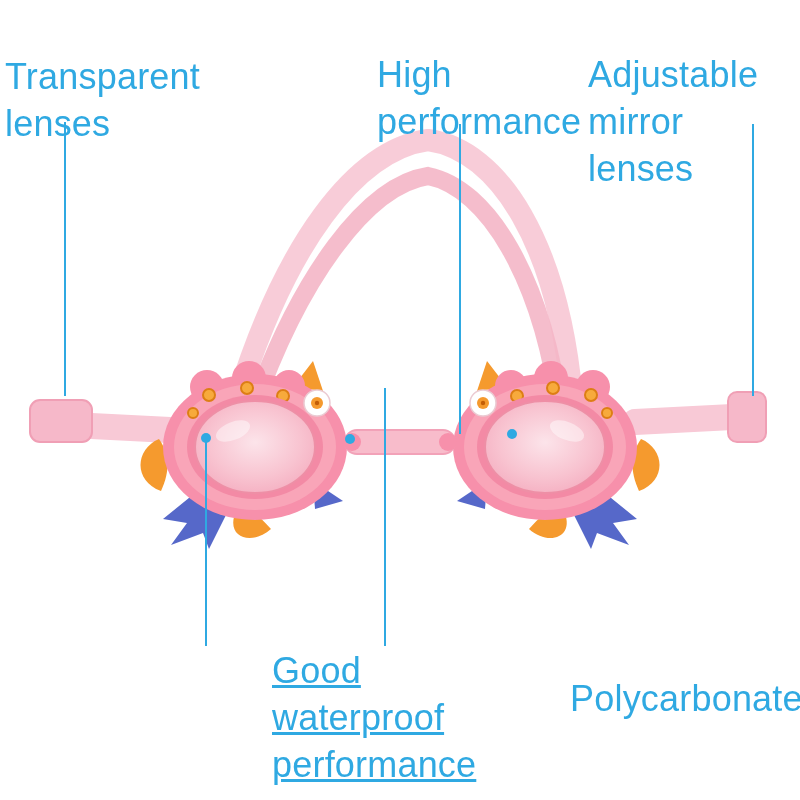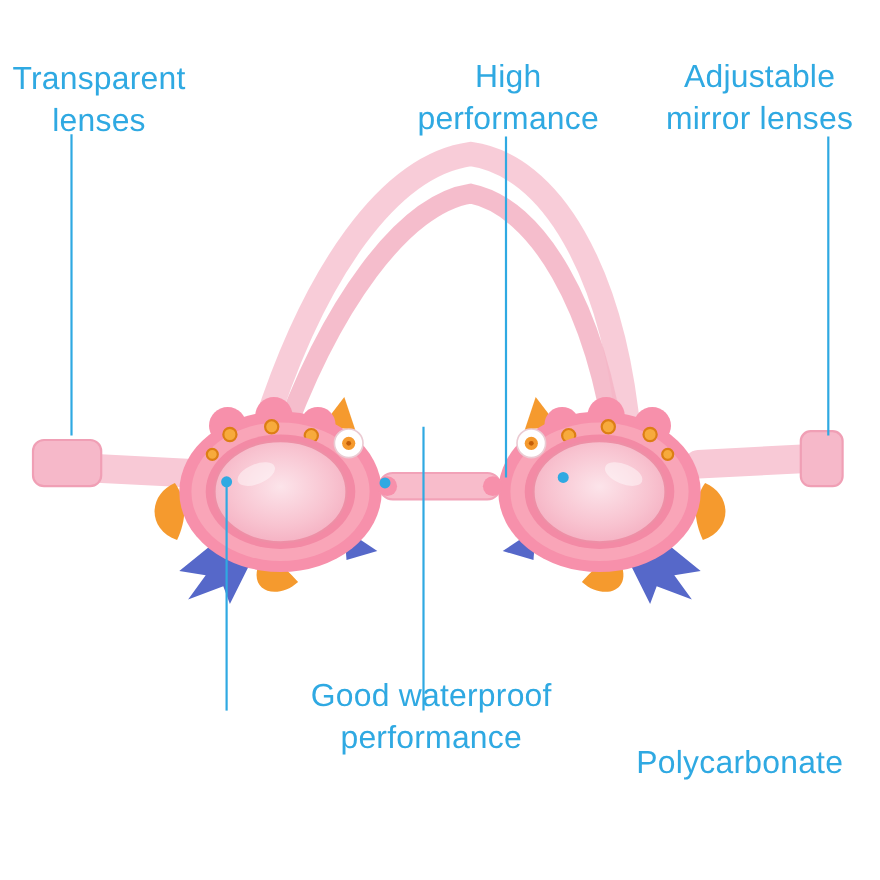--- a/index.html
+++ b/index.html
@@ -4,21 +4,21 @@
 <style>
   html,body { margin:0; padding:0; background:#fff; }
   .canvas {
     position:relative; width:800px; height:800px; background:#fff;
     overflow:hidden; font-family:"Liberation Sans", sans-serif;
   }
   .art { position:absolute; left:0; top:0; }
   .label {
     position:absolute;
     color: var(--accent, #2FA9E2);
-    font-size:29px; line-height:1.3; text-align:center;
+    font-size:36px; line-height:1.3; 
     letter-spacing:0.2px;
   }
   .callouts line { stroke: var(--accent, #2FA9E2); stroke-width:2; }
   .callouts circle { fill: var(--accent, #2FA9E2); }
 </style>
 </head>
 <body>
 
 <div class="canvas">
 
@@ -97,17 +97,17 @@
     </g>
   </svg>
 
   <div class="label" style="left:5px;   top:54px;  width:170px;">Transparent lenses</div>
 
   <div class="label" style="left:377px; top:52px;  width:170px;">High performance</div>
 
   <div class="label" style="left:588px; top:52px;  width:205px;">Adjustable mirror lenses</div>
 
 
-  <div class="label" style="left:272px; top:615px; width:240px;">Good waterproof performance</div>
+  <div class="label" style="left:272px; top:648px; width:240px;text-decoration:underline;">Good waterproof performance</div>
 
   <div class="label" style="left:570px; top:676px; width:205px;">Polycarbonate</div>
 
 </div>
 
 </body></html>

